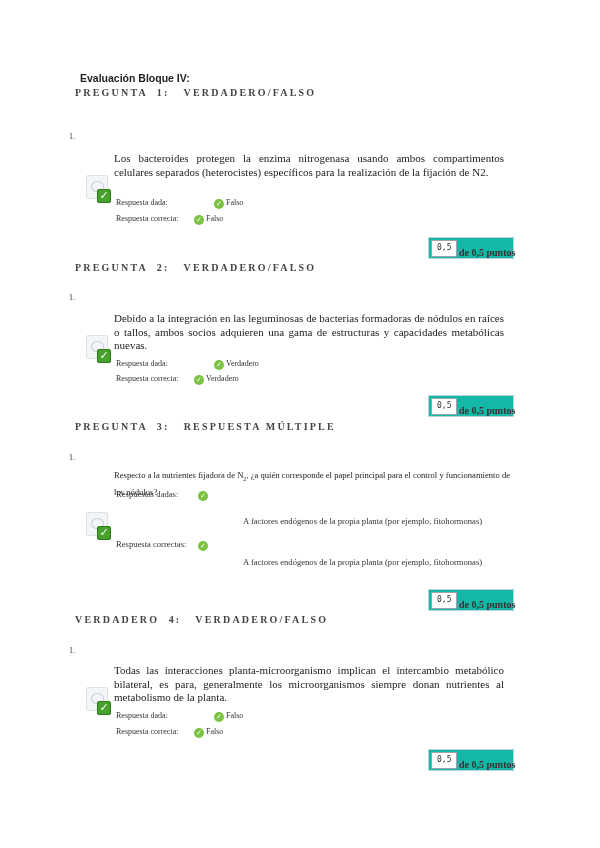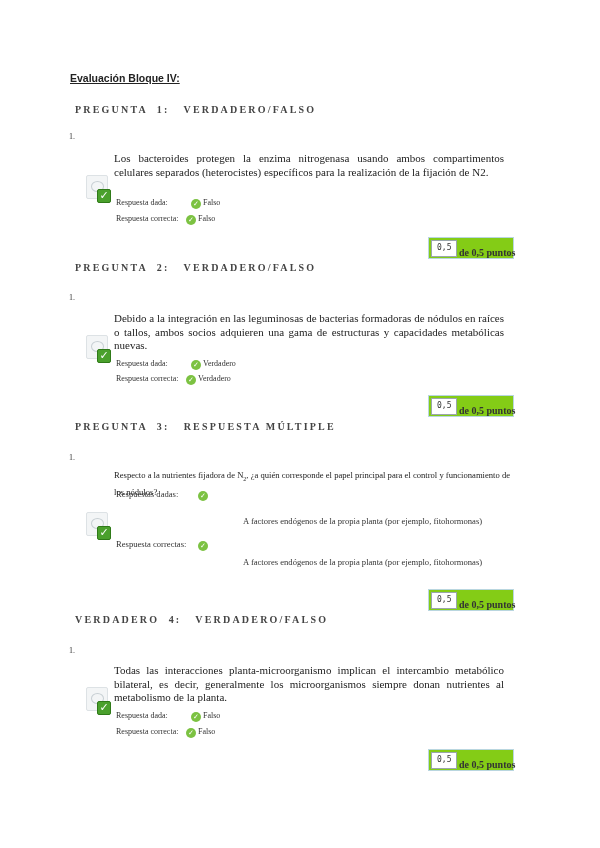--- a/index.html
+++ b/index.html
@@ -1,22 +1,22 @@
 <!DOCTYPE html>
 <html><head>
   <meta charset="utf-8">
   <style>
     * { box-sizing: border-box; margin: 0; padding: 0; }
     html, body { width: 600px; height: 848px; background: #ffffff; overflow: hidden; }
     body { position: relative; font-family: "Liberation Serif", serif; color: #222; }
 
     .page-title {
-      position: absolute; left: 70px; top: 72px;
+      position: absolute; left: 80px; top: 72px;
       font-family: "Liberation Sans", sans-serif; font-weight: bold;
-      font-size: 10.5px; color: #222; text-decoration: underline;
+      font-size: 10.5px; color: #222;
     }
     .q-heading {
       position: absolute; left: 75px;
       font-family: "Liberation Serif", serif; font-weight: bold;
       font-size: 10px; letter-spacing: 2.2px; color: #444;
       white-space: pre;
     }
     .q-number {
       position: absolute; left: 69px;
       font-size: 8px; color: #333;
@@ -43,53 +43,53 @@
       font-size: 11px; line-height: 13.5px; color: #222;
       text-align: justify;
     }
     .q-text.small { font-size: 8.6px; line-height: 13px; width: 400px; text-align: left; }
     .q-text sub { font-size: 6px; }
     .ans-row {
       position: absolute; left: 116px;
       font-size: 8px; color: #333; white-space: nowrap;
     }
     .ans-row .lbl { display: inline-block; }
-    .ans-row .lbl.w1 { width: 75px; }
-    .ans-row .lbl.w2 { width: 70px; }
+    .ans-row .lbl.w1 { width: 98px; }
+    .ans-row .lbl.w2 { width: 78px; }
     .check {
       display: inline-block; width: 10px; height: 10px; border-radius: 50%;
       background: #7cc242; color: #fff; font-size: 7px; line-height: 10px;
       text-align: center; vertical-align: -1px; margin-right: 2px;
       font-family: "DejaVu Sans", sans-serif; font-weight: bold;
     }
     .multi-ans {
       position: absolute; left: 199px;
       font-size: 8.6px; color: #333; white-space: nowrap; margin-left: 44px;
     }
     .score-box {
       position: absolute; left: 428px; width: 86px; height: 22px;
-      background: #84cc16; border: 1px solid #b9d6df;
+      background: #14b8a6; border: 1px solid #b9d6df;
     }
     .score-box .score-input {
       position: absolute; left: 2px; top: 2px; width: 26px; height: 17px;
       background: #fff; border: 1px solid #9aa6ab;
       font-family: "DejaVu Sans Mono", monospace; font-size: 8px;
       padding: 2px 0 0 5px; color: #333;
     }
     .score-box .score-of {
       position: absolute; left: 30px; top: 9px;
       font-size: 10px; font-weight: bold; color: #333; white-space: nowrap;
     }
   </style>
 </head>
 <body>
 
 <div class="page-title">Evaluación Bloque IV:</div>
 
-<div class="q-heading" style="top:104px">PREGUNTA  1:   VERDADERO/FALSO</div>
+<div class="q-heading" style="top:87px">PREGUNTA  1:   VERDADERO/FALSO</div>
 <div class="q-number" style="top:132px">1.</div>
 <div class="q-text" style="top:152px">Los bacteroides protegen la enzima nitrogenasa usando ambos compartimentos celulares separados (heterocistes) específicos para la realización de la fijación de N2.</div>
 <div class="q-icon" style="top:175px">
   <div class="paper"></div>
   <div class="badge">✓</div>
 </div>
 <div class="ans-row" style="top:198px">
   <span class="lbl w1">Respuesta dada:</span><span class="check">✓</span><span>Falso</span>
 </div>
 <div class="ans-row" style="top:214px">
@@ -133,21 +133,21 @@
   <span class="lbl" style="width:82px">Respuesta correctas:</span><span class="check">✓</span>
 </div>
 <div class="multi-ans" style="top:557px">A factores endógenos de la propia planta (por ejemplo, fitohormonas)</div>
 <div class="score-box" style="top:589px">
   <div class="score-input">0,5</div>
   <div class="score-of">de 0,5 puntos</div>
 </div>
 
 <div class="q-heading" style="top:614px">VERDADERO  4:   VERDADERO/FALSO</div>
 <div class="q-number" style="top:646px">1.</div>
-<div class="q-text" style="top:664px">Todas las interacciones planta-microorganismo implican el intercambio metabólico bilateral, es decir, generalmente los microorganismos siempre donan nutrientes al metabolismo de la planta.</div>
+<div class="q-text" style="top:664px">Todas las interacciones planta-microorganismo implican el intercambio metabólico bilateral, es para, generalmente los microorganismos siempre donan nutrientes al metabolismo de la planta.</div>
 <div class="q-icon" style="top:687px">
   <div class="paper"></div>
   <div class="badge">✓</div>
 </div>
 <div class="ans-row" style="top:711px">
   <span class="lbl w1">Respuesta dada:</span><span class="check">✓</span><span>Falso</span>
 </div>
 <div class="ans-row" style="top:727px">
   <span class="lbl w2">Respuesta correcta:</span><span class="check">✓</span><span>Falso</span>
 </div>

